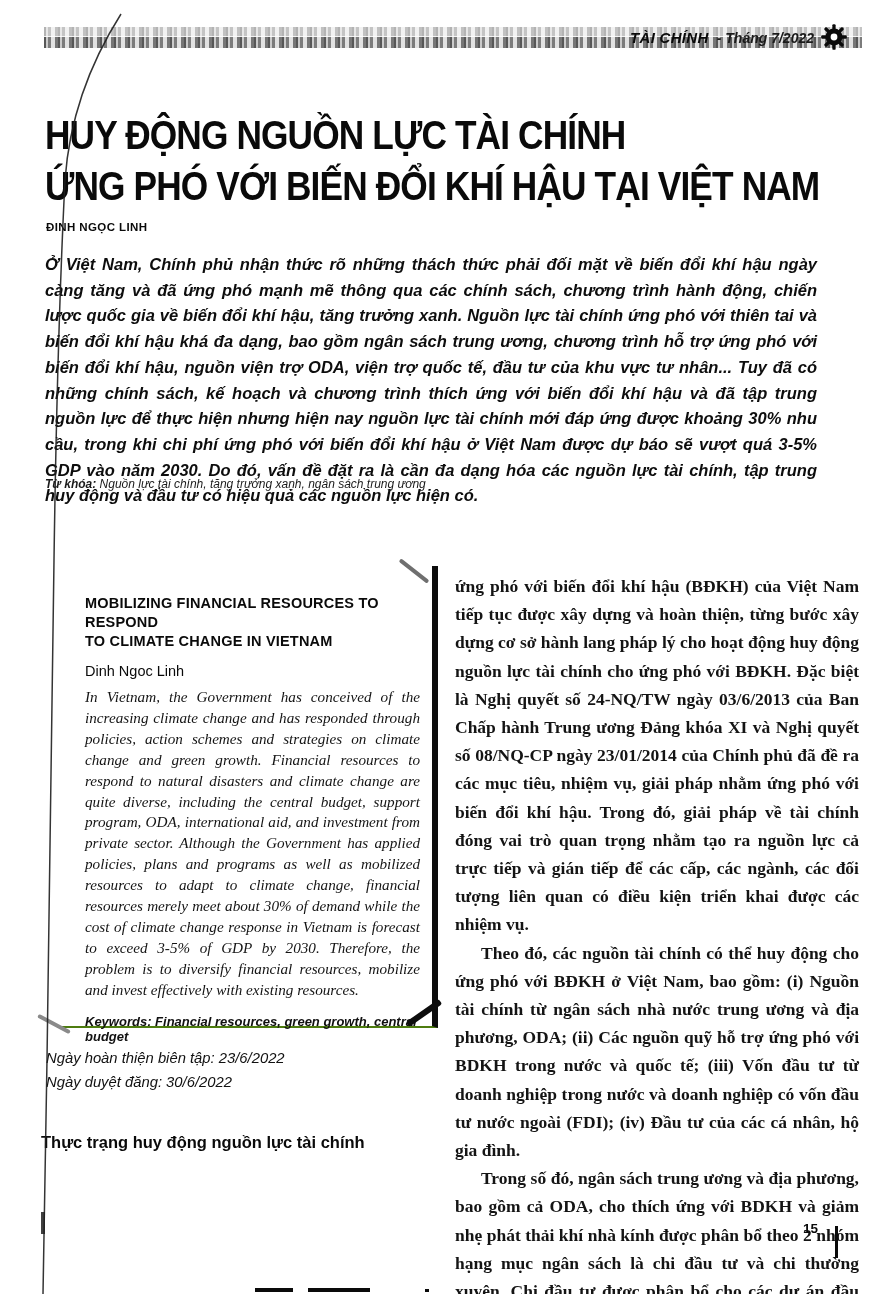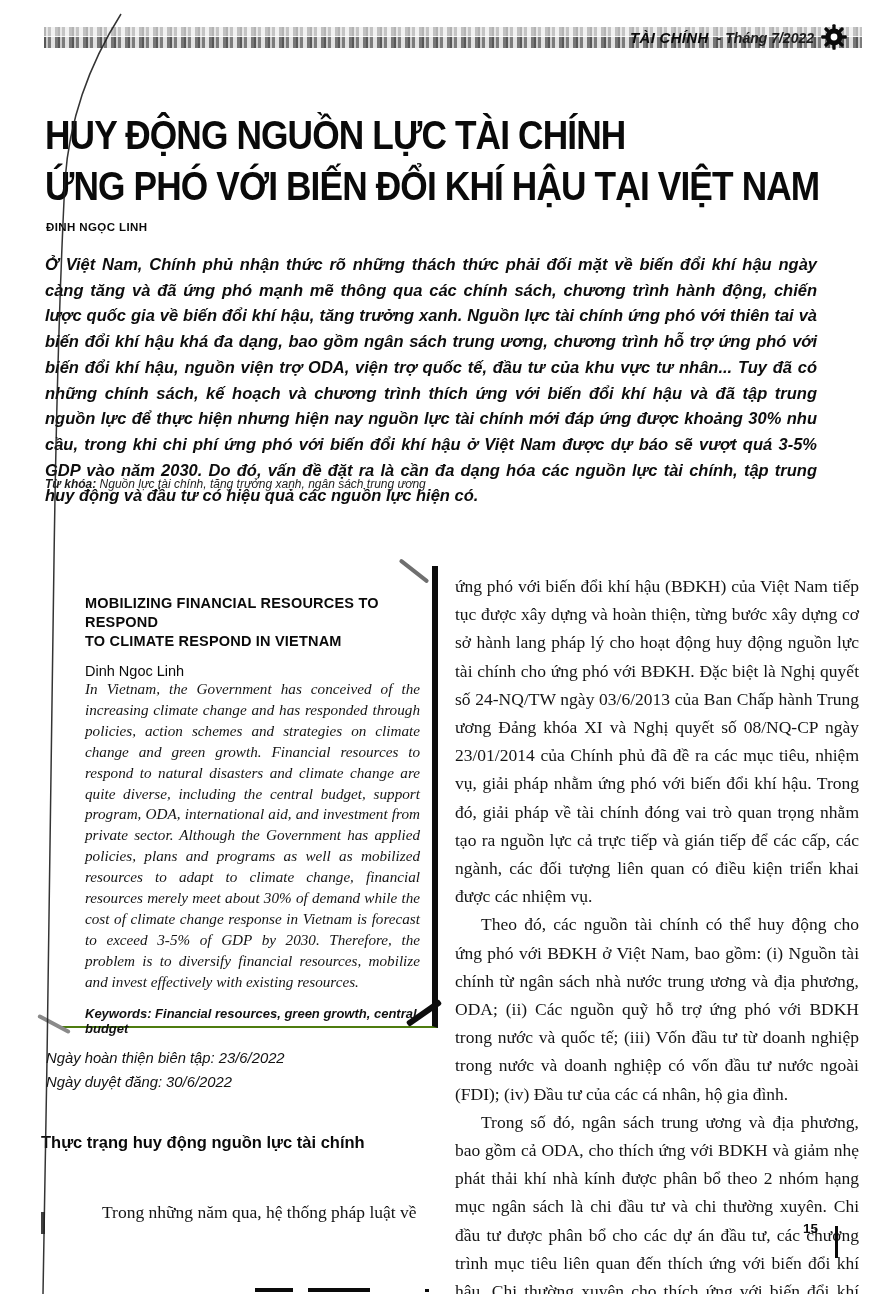--- a/index.html
+++ b/index.html
@@ -45,42 +45,42 @@
 
   
   .abstract-box{position:absolute;left:57px;top:566px;width:381px;height:462px;z-index:2;
     box-sizing:border-box;border-right:6px solid #0c0c0c;border-bottom:2px solid #4d7c0f;
     padding:28px 12px 0 28px;background:#fff;}
   .box-title{font-family:"Liberation Sans","DejaVu Sans",sans-serif;font-weight:bold;
     font-size:14.5px;line-height:19px;letter-spacing:.2px;color:#0a0a0a;margin:0;}
   .box-author{font-family:"Liberation Sans","DejaVu Sans",sans-serif;font-weight:normal;
     font-size:14.5px;margin-top:12px;color:#0a0a0a;}
   .box-body{font-family:"Liberation Serif","DejaVu Serif",serif;font-style:italic;
-    font-size:15.2px;line-height:20.9px;text-align:justify;color:#141414;}
+    font-size:15.2px;line-height:20.9px;text-align:justify;margin-top:8px;color:#141414;}
   .box-keywords{font-family:"Liberation Sans","DejaVu Sans",sans-serif;font-style:italic;
     font-weight:bold;font-size:13px;margin-top:13px;color:#111;}
   .diag{position:absolute;background:#6f6f6f;border-radius:2px;z-index:3;}
   .diag-tr{left:396px;top:569px;width:36px;height:4px;transform:rotate(38deg);}
   .diag-br{left:404px;top:1010px;width:40px;height:6px;background:#0d0d0d;transform:rotate(-35deg);}
   .diag-bl{left:36px;top:1022px;width:36px;height:4px;background:#8a8a8a;transform:rotate(28deg);}
 
   
   .dates{position:absolute;left:46px;top:1047px;z-index:2;
     font-family:"Liberation Sans","DejaVu Sans",sans-serif;font-style:italic;
     font-size:14.8px;line-height:23.5px;color:#111;}
   .section-heading{position:absolute;left:41px;top:1131px;z-index:2;
     font-family:"Liberation Sans","DejaVu Sans",sans-serif;font-weight:bold;
     font-size:16.5px;line-height:23px;color:#0a0a0a;}
   .left-body{position:absolute;left:46px;top:1198px;width:402px;z-index:2;
     font-size:17.5px;line-height:28px;text-indent:56px;color:#141414;}
 
   
   .right-col{position:absolute;left:455px;top:572px;width:404px;z-index:2;
     font-size:17.5px;line-height:28.2px;text-align:justify;color:#141414;}
-  .right-col p{margin:0;}
+  .right-col p{margin:0;font-weight:bold;}
   .right-col p.indent{text-indent:26px;}
 
   
   .page-number{position:absolute;left:803px;top:1221px;z-index:2;
     font-family:"Liberation Sans","DejaVu Sans",sans-serif;font-weight:bold;font-size:13.5px;color:#0a0a0a;}
   .page-tick{position:absolute;left:835px;top:1226px;width:2.5px;height:32px;background:#0a0a0a;z-index:2;}
 
   
   .bbar{position:absolute;background:#0a0a0a;z-index:2;}
   .bbar1{left:255px;top:1288px;width:38px;height:4px;}
@@ -128,42 +128,41 @@
 
   <div class="abstract-vi">Ở Việt Nam, Chính phủ nhận thức rõ những thách thức phải đối mặt về biến đổi khí hậu ngày càng tăng và đã ứng phó mạnh mẽ thông qua các chính sách, chương trình hành động, chiến lược quốc gia về biến đổi khí hậu, tăng trưởng xanh. Nguồn lực tài chính ứng phó với thiên tai và biến đổi khí hậu khá đa dạng, bao gồm ngân sách trung ương, chương trình hỗ trợ ứng phó với biến đổi khí hậu, nguồn viện trợ ODA, viện trợ quốc tế, đầu tư của khu vực tư nhân... Tuy đã có những chính sách, kế hoạch và chương trình thích ứng với biến đổi khí hậu và đã tập trung nguồn lực để thực hiện nhưng hiện nay nguồn lực tài chính mới đáp ứng được khoảng 30% nhu cầu, trong khi chi phí ứng phó với biến đổi khí hậu ở Việt Nam được dự báo sẽ vượt quá 3-5% GDP vào năm 2030. Do đó, vấn đề đặt ra là cần đa dạng hóa các nguồn lực tài chính, tập trung huy động và đầu tư có hiệu quả các nguồn lực hiện có.</div>
 
   <div class="keywords-vi">
     <span class="kw-label">Từ khóa:</span><span> Nguồn lực tài chính, tăng trưởng xanh, ngân sách trung ương</span>
   </div>
 
   <div class="abstract-box">
     <p class="box-title">
       <span>MOBILIZING FINANCIAL RESOURCES TO RESPOND</span><br>
-      <span>TO CLIMATE RESPOND IN VIETNAM</span>
+      <span>TO CLIMATE CHANGE IN VIETNAM</span>
     </p>
     <div class="box-author">Dinh Ngoc Linh</div>
     <div class="box-body">In Vietnam, the Government has conceived of the increasing climate change and has responded through policies, action schemes and strategies on climate change and green growth. Financial resources to respond to natural disasters and climate change are quite diverse, including the central budget, support program, ODA, international aid, and investment from private sector. Although the Government has applied policies, plans and programs as well as mobilized resources to adapt to climate change, financial resources merely meet about 30% of demand while the cost of climate change response in Vietnam is forecast to exceed 3-5% of GDP by 2030. Therefore, the problem is to diversify financial resources, mobilize and invest effectively with existing resources.</div>
     <div class="box-keywords">
       <span>Keywords:</span><span> Financial resources, green growth, central budget</span>
     </div>
   </div>
   <div class="diag diag-tr"></div>
   <div class="diag diag-br"></div>
   <div class="diag diag-bl"></div>
 
   <div class="dates">
     <div>Ngày hoàn thiện biên tập: 23/6/2022</div>
     <div>Ngày duyệt đăng: 30/6/2022</div>
   </div>
 
   <div class="section-heading">
     <span>Thực trạng huy động nguồn lực tài chính</span><br>
   </div>
 
-  <div class="left-body">Trong những năm qua, hệ thống pháp luật về</div>
 
   <div class="right-col">
     <p>ứng phó với biến đổi khí hậu (BĐKH) của Việt Nam tiếp tục được xây dựng và hoàn thiện, từng bước xây dựng cơ sở hành lang pháp lý cho hoạt động huy động nguồn lực tài chính cho ứng phó với BĐKH. Đặc biệt là Nghị quyết số 24-NQ/TW ngày 03/6/2013 của Ban Chấp hành Trung ương Đảng khóa XI và Nghị quyết số 08/NQ-CP ngày 23/01/2014 của Chính phủ đã đề ra các mục tiêu, nhiệm vụ, giải pháp nhằm ứng phó với biến đổi khí hậu. Trong đó, giải pháp về tài chính đóng vai trò quan trọng nhằm tạo ra nguồn lực cả trực tiếp và gián tiếp để các cấp, các ngành, các đối tượng liên quan có điều kiện triển khai được các nhiệm vụ.</p>
     <p class="indent">Theo đó, các nguồn tài chính có thể huy động cho ứng phó với BĐKH ở Việt Nam, bao gồm: (i) Nguồn tài chính từ ngân sách nhà nước trung ương và địa phương, ODA; (ii) Các nguồn quỹ hỗ trợ ứng phó với BDKH trong nước và quốc tế; (iii) Vốn đầu tư từ doanh nghiệp trong nước và doanh nghiệp có vốn đầu tư nước ngoài (FDI); (iv) Đầu tư của các cá nhân, hộ gia đình.</p>
     <p class="indent">Trong số đó, ngân sách trung ương và địa phương, bao gồm cả ODA, cho thích ứng với BDKH và giảm nhẹ phát thải khí nhà kính được phân bổ theo 2 nhóm hạng mục ngân sách là chi đầu tư và chi thường xuyên. Chi đầu tư được phân bổ cho các dự án đầu tư, các chương trình mục tiêu liên quan đến thích ứng với biến đổi khí hậu. Chi thường xuyên cho thích ứng với biến đổi khí hậu và giảm</p>
   </div>
 
   <div class="page-number">15</div>
   <div class="page-tick"></div>
 

